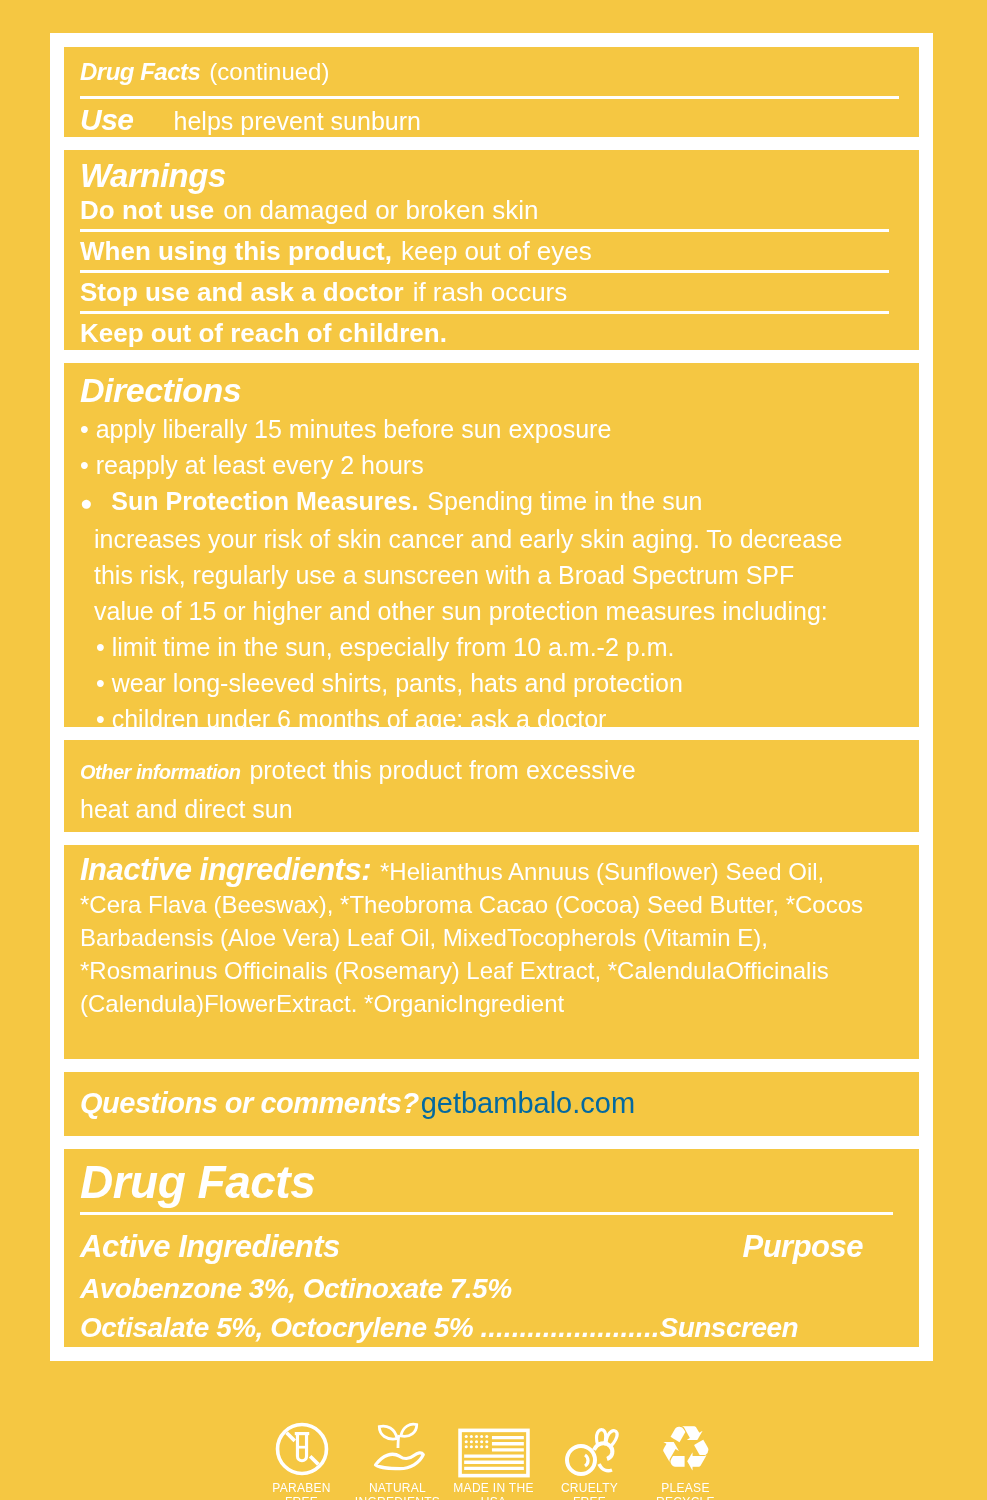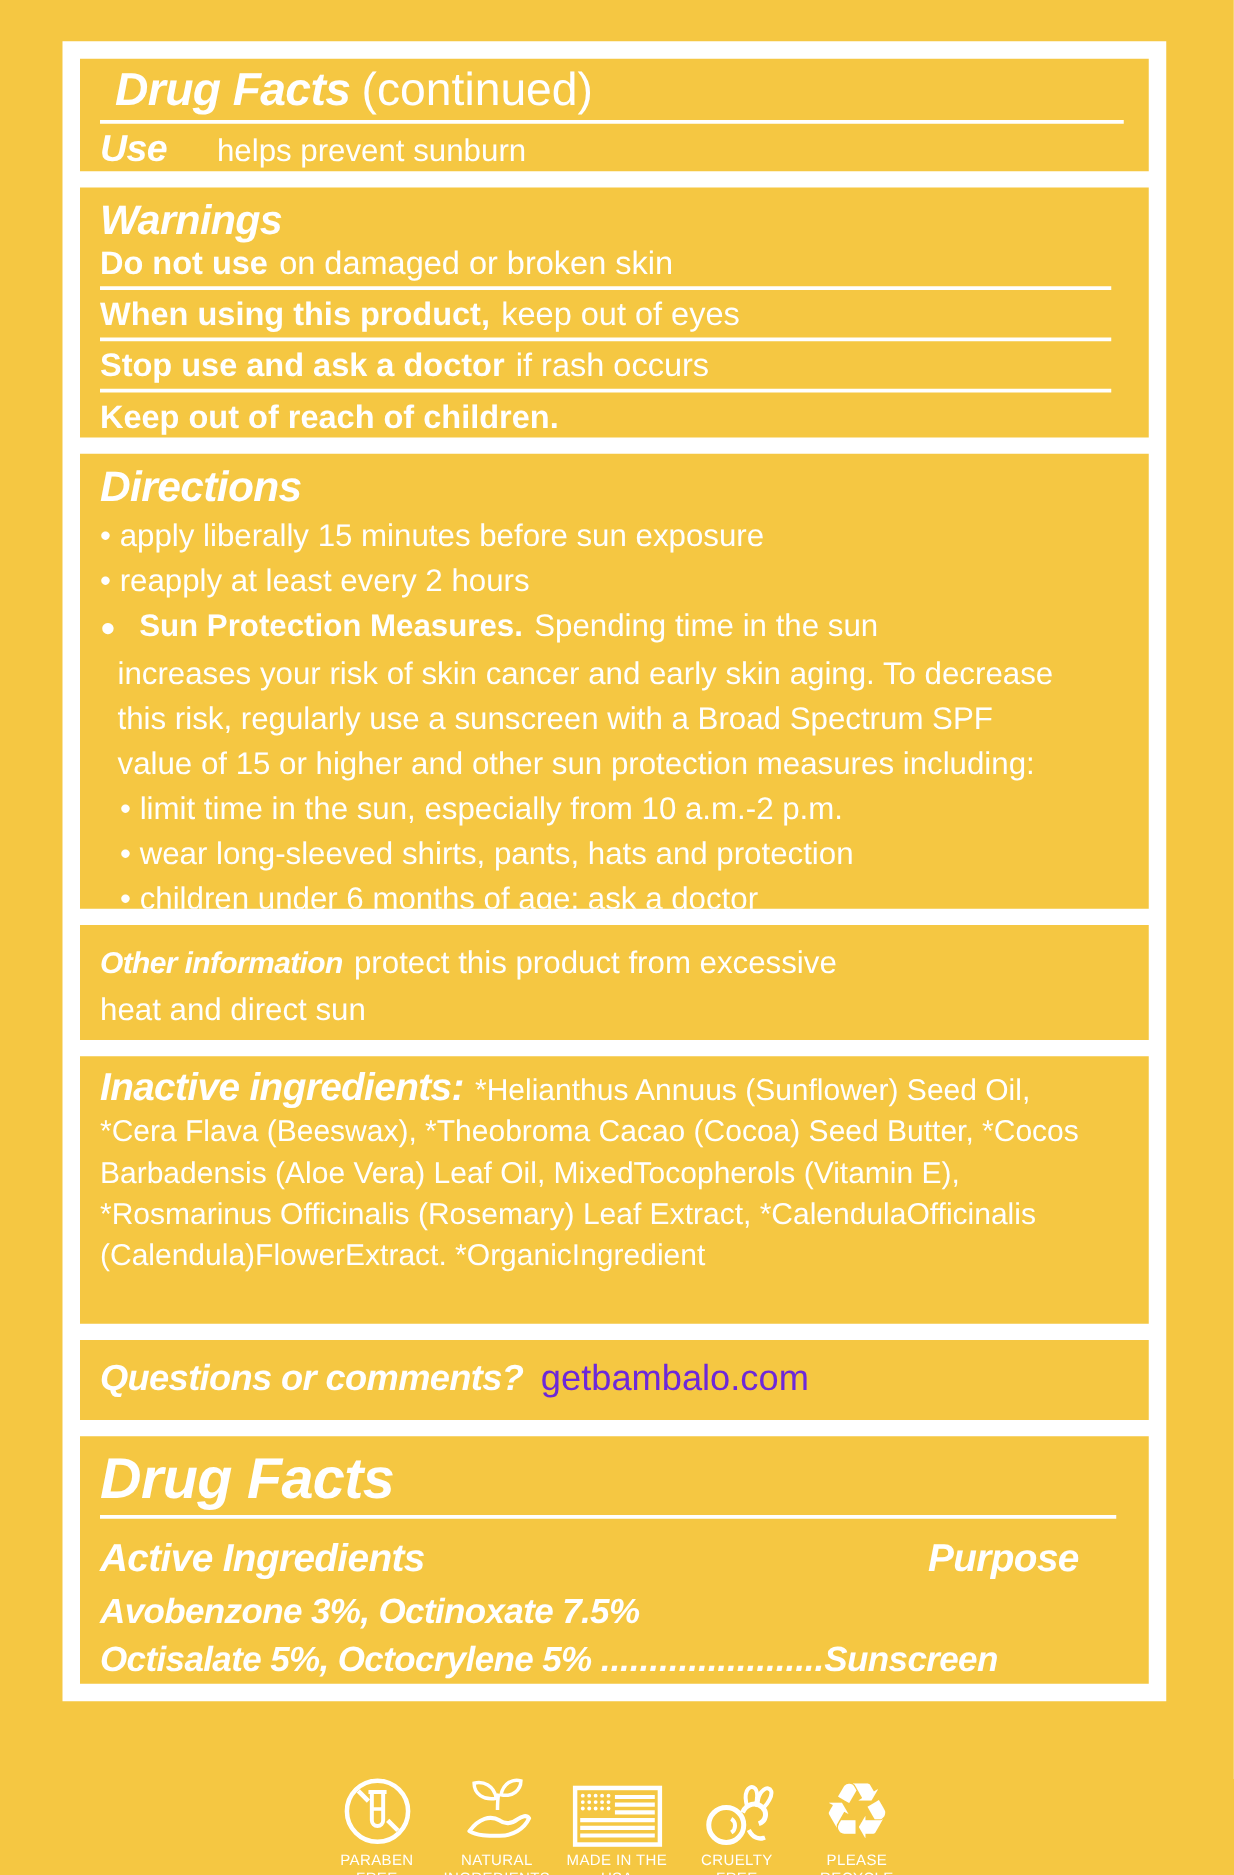--- a/index.html
+++ b/index.html
@@ -21,21 +21,21 @@
     padding:6px 16px;
     overflow:hidden;
   }
   .rule{border:0;border-top:3px solid #ffffff;margin:4px 4px 4px 0;}
   .hd{font-style:italic;font-weight:bold;letter-spacing:-0.5px;}
   .b{font-weight:bold;}
   .sp{margin-right:9px;}
 
   
   .p-continued{height:90px;padding-top:5px;}
-  .p-continued .t1{font-size:37px;line-height:40px;white-space:nowrap;margin-left:12px;}
+  .p-continued .t1{font-size:24px;line-height:40px;white-space:nowrap;}
   .p-continued .suffix{font-weight:normal;font-style:normal;letter-spacing:0;}
   .p-continued .use-row{font-size:25px;line-height:34px;white-space:nowrap;}
   .p-continued .use-label{font-size:30px;margin-right:40px;}
 
   
   .p-warnings{height:200px;padding-top:8px;}
   .p-warnings .heading{font-size:33px;line-height:36px;}
   .w-row{font-size:26px;line-height:32px;white-space:nowrap;}
   .p-warnings .rule{margin:3px 14px 3px 0;}
 
@@ -44,32 +44,32 @@
   .p-directions .heading{font-size:34px;line-height:42px;}
   .dir-line{font-size:25px;line-height:36px;white-space:nowrap;}
   .bullet::before{content:"\2022\00a0";}
   .bullet-big::before{content:"\25cf\00a0\00a0";font-size:21px;}
   .cont{padding-left:14px;}
   .sub{padding-left:16px;}
 
   
   .p-other{height:92px;padding-top:8px;}
   .p-other .line1{font-size:25px;line-height:44px;white-space:nowrap;}
-  .p-other .hd-inline{font-size:24px;}
+  .p-other .hd-inline{font-size:20px;}
   .p-other .line2{font-size:25px;line-height:30px;}
 
   
   .p-inactive{height:214px;padding-top:8px;}
   .inac-line{font-size:24px;line-height:33px;white-space:nowrap;}
   .p-inactive .hd-inline{font-size:31px;}
 
   
   .p-questions{height:64px;padding-top:11px;}
   .p-questions .line{font-size:29px;line-height:40px;white-space:nowrap;}
-  .p-questions .site{font-weight:normal;font-style:normal;color:#6d28d9;margin-left:14px;letter-spacing:0;}
+  .p-questions .site{font-weight:normal;font-style:normal;color:#0369a1;margin-left:2px;letter-spacing:0;}
 
   
   .p-drugfacts{height:198px;padding-top:6px;}
   .p-drugfacts .big-title{font-size:46px;line-height:54px;}
   .p-drugfacts .rule{margin:3px 10px 10px 0;}
   .ai-row{display:flex;justify-content:space-between;font-size:31px;line-height:44px;font-style:italic;font-weight:bold;letter-spacing:-0.5px;padding-right:40px;}
   .ai-line{font-size:28px;line-height:39px;font-style:italic;font-weight:bold;letter-spacing:-0.5px;white-space:nowrap;}
   .dots{letter-spacing:0;}
 
   

